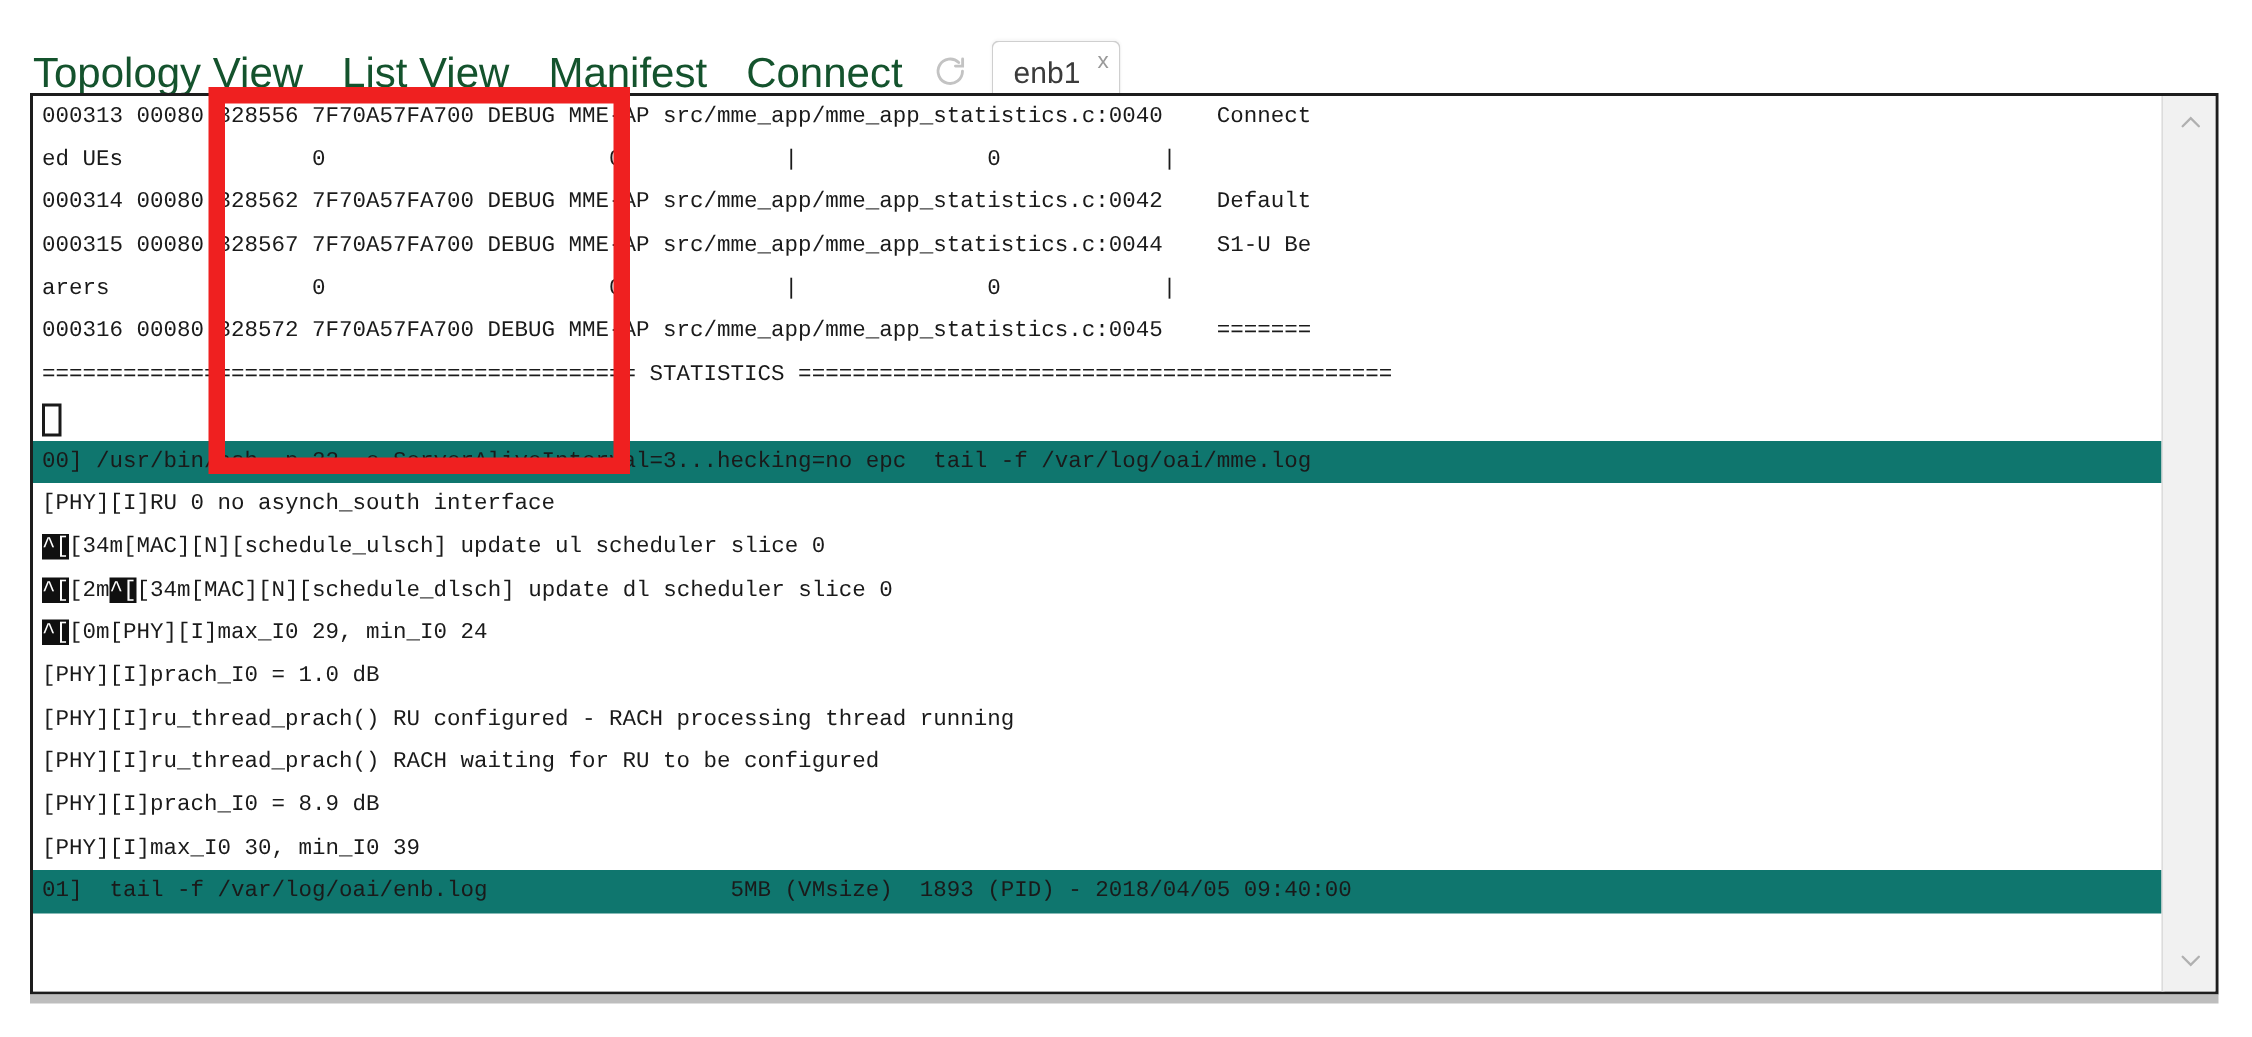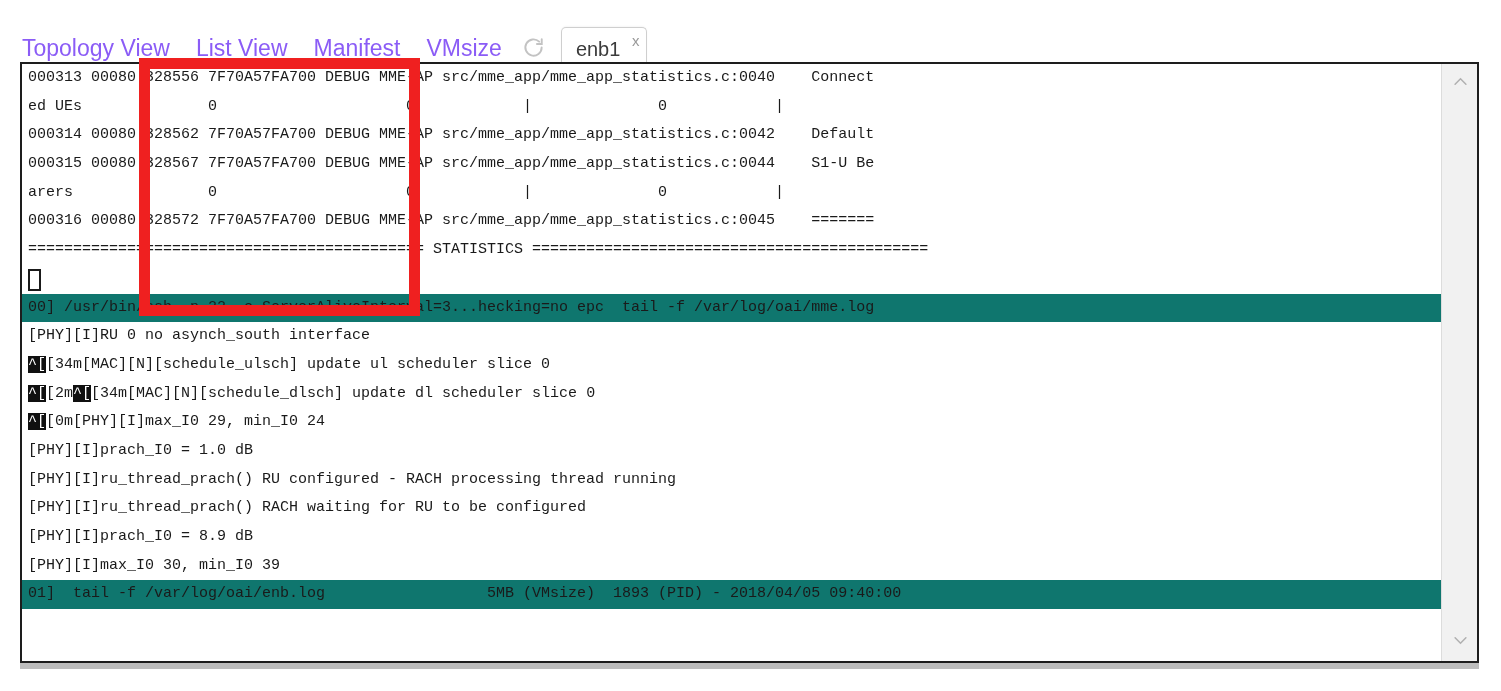--- a/index.html
+++ b/index.html
@@ -27,22 +27,22 @@
   .tabstrip-inner {
     position: absolute;
     left: 22px;
     top: 27px;
     display: flex;
     align-items: flex-end;
     gap: 0;
   }
   .nav-link {
     font-family: "Liberation Sans", sans-serif;
-    font-size: 23px;
-    color: #8b5cf6;
+    font-size: 28px;
+    color: #14532d;
     padding: 0 13px 0 0;
     margin-right: 13px;
     white-space: nowrap;
     line-height: 25px;
     cursor: pointer;
   }
   .nav-link:first-child { margin-left: 0; }
 
   .refresh-icon {
     width: 23px;
@@ -207,21 +207,21 @@
 </style>
 </head>
 <body>
 
 <div class="tabstrip">
   <div class="tabstrip-inner">
 
     <span class="nav-link">Topology View</span>
     <span class="nav-link">List View</span>
     <span class="nav-link">Manifest</span>
-    <span class="nav-link">VMsize</span>
+    <span class="nav-link">Connect</span>
 
     <span class="refresh-icon">
       <svg width="23" height="23" viewBox="0 0 24 24" fill="none" stroke="#c3c3c3" stroke-width="2" stroke-linecap="round">
         <path d="M20.5 12a8.5 8.5 0 1 1-2.6-6.1"></path>
         <polyline points="20.6,3.4 20.6,8.4 15.6,8.4" fill="none"></polyline>
       </svg>
     </span>
 
     <div class="doc-tab">
       <span class="doc-tab-label">enb1</span>

